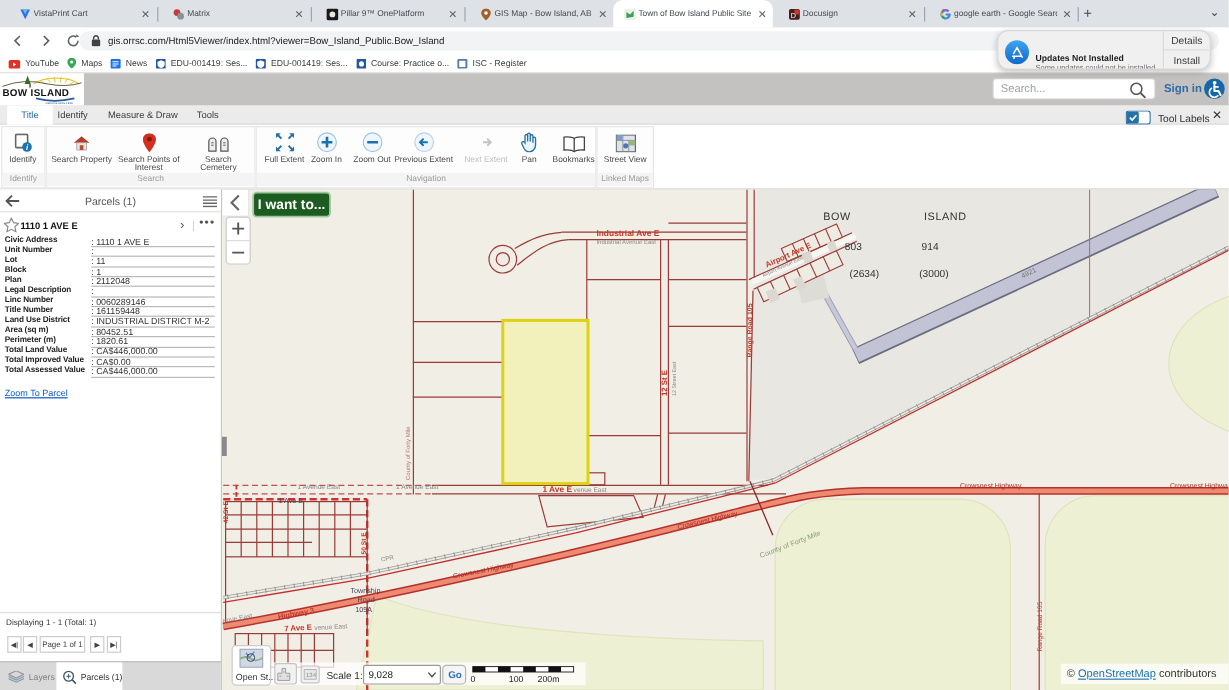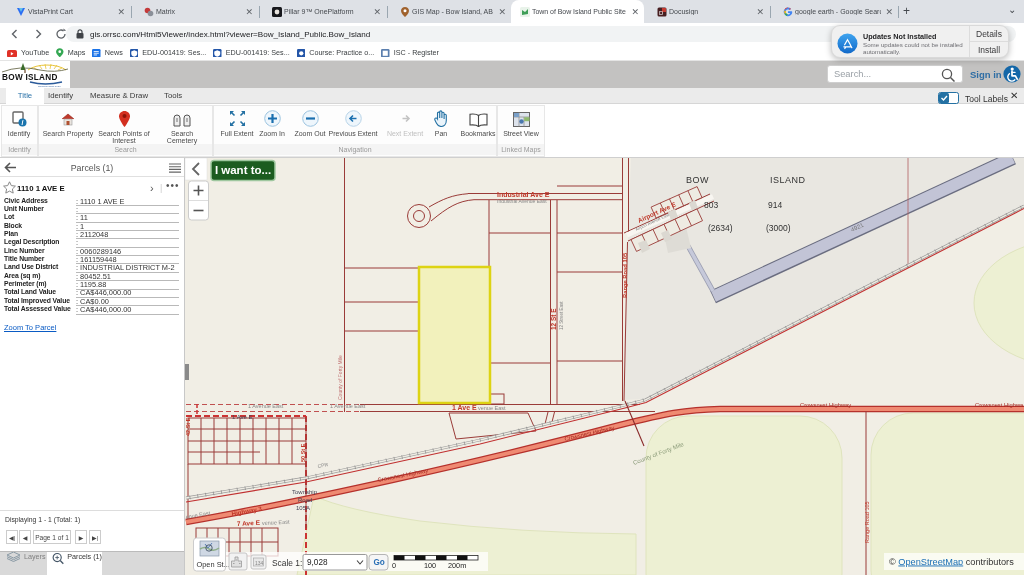--- a/index.html
+++ b/index.html
@@ -16,21 +16,21 @@
 .fav{width:10px;height:10px;flex:none}
 #addr{left:0;top:23px;width:1024px;height:22px;background:#fff}
 #pill{position:absolute;left:66px;top:3px;width:950px;height:16px;background:#f1f3f4;border-radius:8px;display:flex;align-items:center;font-size:8.1px;color:#202124}
 #bookmarks{left:0;top:45px;width:1024px;height:16px;background:#fff;border-bottom:1px solid #e4e4e4;display:flex;align-items:center;font-size:7.2px;color:#3c4043;padding-left:7px}
 .bm{display:flex;align-items:flex-end;margin-right:7px;white-space:nowrap}
 .bm svg{margin-right:4px}
 
 #notif{left:831px;top:25px;width:178px;height:33px;background:#f0f0f0;border:1px solid #d9d9d9;border-radius:9px;box-shadow:0 2px 6px rgba(0,0,0,.25);z-index:50;display:flex;overflow:hidden}
 #notif .main{flex:1;padding:4px 4px 0 5px;display:flex}
 #notif .txt{margin-left:5px}
-#notif .t1{font-size:7.2px;font-weight:bold;color:#1d1d1f;margin-top:2px;white-space:nowrap}
+#notif .t1{font-size:7.2px;font-weight:bold;color:#1d1d1f;margin-top:14px;white-space:nowrap}
 #notif .t2{font-size:6.2px;color:#6e6e73;line-height:6.8px;margin-top:1px;width:102px}
 #notif .btns{width:55px;border-left:1px solid #dcdcdc;display:flex;flex-direction:column;font-size:8.5px;color:#3a3a3c}
 #notif .btns div{flex:1;display:flex;align-items:center;justify-content:center}
 #notif .btns div:first-child{border-bottom:1px solid #dcdcdc}
 
 #hdr{left:0;top:61px;width:1024px;height:27px;background:#c3c2c1}
 #logo{position:absolute;left:0;top:0;width:70px;height:27px;background:#fff}
 #searchbox{position:absolute;left:827px;top:4px;width:136px;height:18px;background:#fff;border:1px solid #cfcfcf;border-radius:3px;font-size:9.3px;color:#9aa0a6;line-height:16px;padding-left:6px}
 #signin{position:absolute;left:970px;top:8px;font-size:9.5px;color:#2e6da4;font-weight:bold}
 
@@ -49,21 +49,21 @@
 
 #panel{left:0;top:158px;width:185px;height:417px;background:#fff;border-right:1px solid #c8c8c8;font-size:8px;color:#333}
 #phead{position:absolute;left:0;top:0;width:100%;height:19px;border-bottom:1px solid #e0e0e0;background:#fff}
 #ptitle{position:absolute;left:0;top:5px;width:100%;text-align:center;font-size:8.8px;color:#555}
 .frow{position:absolute;left:4px;width:177px;height:8px}
 .flab{position:absolute;left:0;top:0;font-weight:bold;color:#222;font-size:6.8px;letter-spacing:-0.1px;white-space:nowrap}
 .fval{position:absolute;left:72px;top:0;right:2px;font-size:7.4px;color:#333;border-bottom:1px solid #b9b9b9;height:9.5px;white-space:nowrap}
 #pager{position:absolute;left:0;top:372px;width:100%}
 .pbtn{display:inline-block;border:1px solid #ccc;height:14px;min-width:12px;text-align:center;font-size:6px;line-height:14px;color:#444;vertical-align:top;background:#fff}
 #ptabs{position:absolute;left:0;top:393px;width:100%;height:24px;background:#d9d9d9;border-top:1px solid #bbb}
-.ptab{position:absolute;top:0;height:24px;display:flex;font-size:7.2px}
+.ptab{position:absolute;top:0;height:24px;display:flex;align-items:center;font-size:7.2px}
 
 #map{left:185px;top:158px;width:839px;height:417px}
 </style>
 </head>
 <body>
 
 <div class="abs" id="tabbar">
   <div class="tab" style="left:4px;width:126px">
     <svg class="fav" viewBox="0 0 10 10">
         <path d="M1 1h8L5 9z" fill="#2a6df4"></path>
@@ -412,21 +412,21 @@
   <div class="frow" style="top:105.30px">
         <span class="flab">Land Use District</span>
         <span class="fval">: INDUSTRIAL DISTRICT M-2</span>
       </div>
   <div class="frow" style="top:113.65px">
         <span class="flab">Area (sq m)</span>
         <span class="fval">: 80452.51</span>
       </div>
   <div class="frow" style="top:122.00px">
         <span class="flab">Perimeter (m)</span>
-        <span class="fval">: 1195.88</span>
+        <span class="fval">: 1820.61</span>
       </div>
   <div class="frow" style="top:130.35px">
         <span class="flab">Total Land Value</span>
         <span class="fval">: CA$446,000.00</span>
       </div>
   <div class="frow" style="top:138.70px">
         <span class="flab">Total Improved Value</span>
         <span class="fval">: CA$0.00</span>
       </div>
   <div class="frow" style="top:147.05px">

